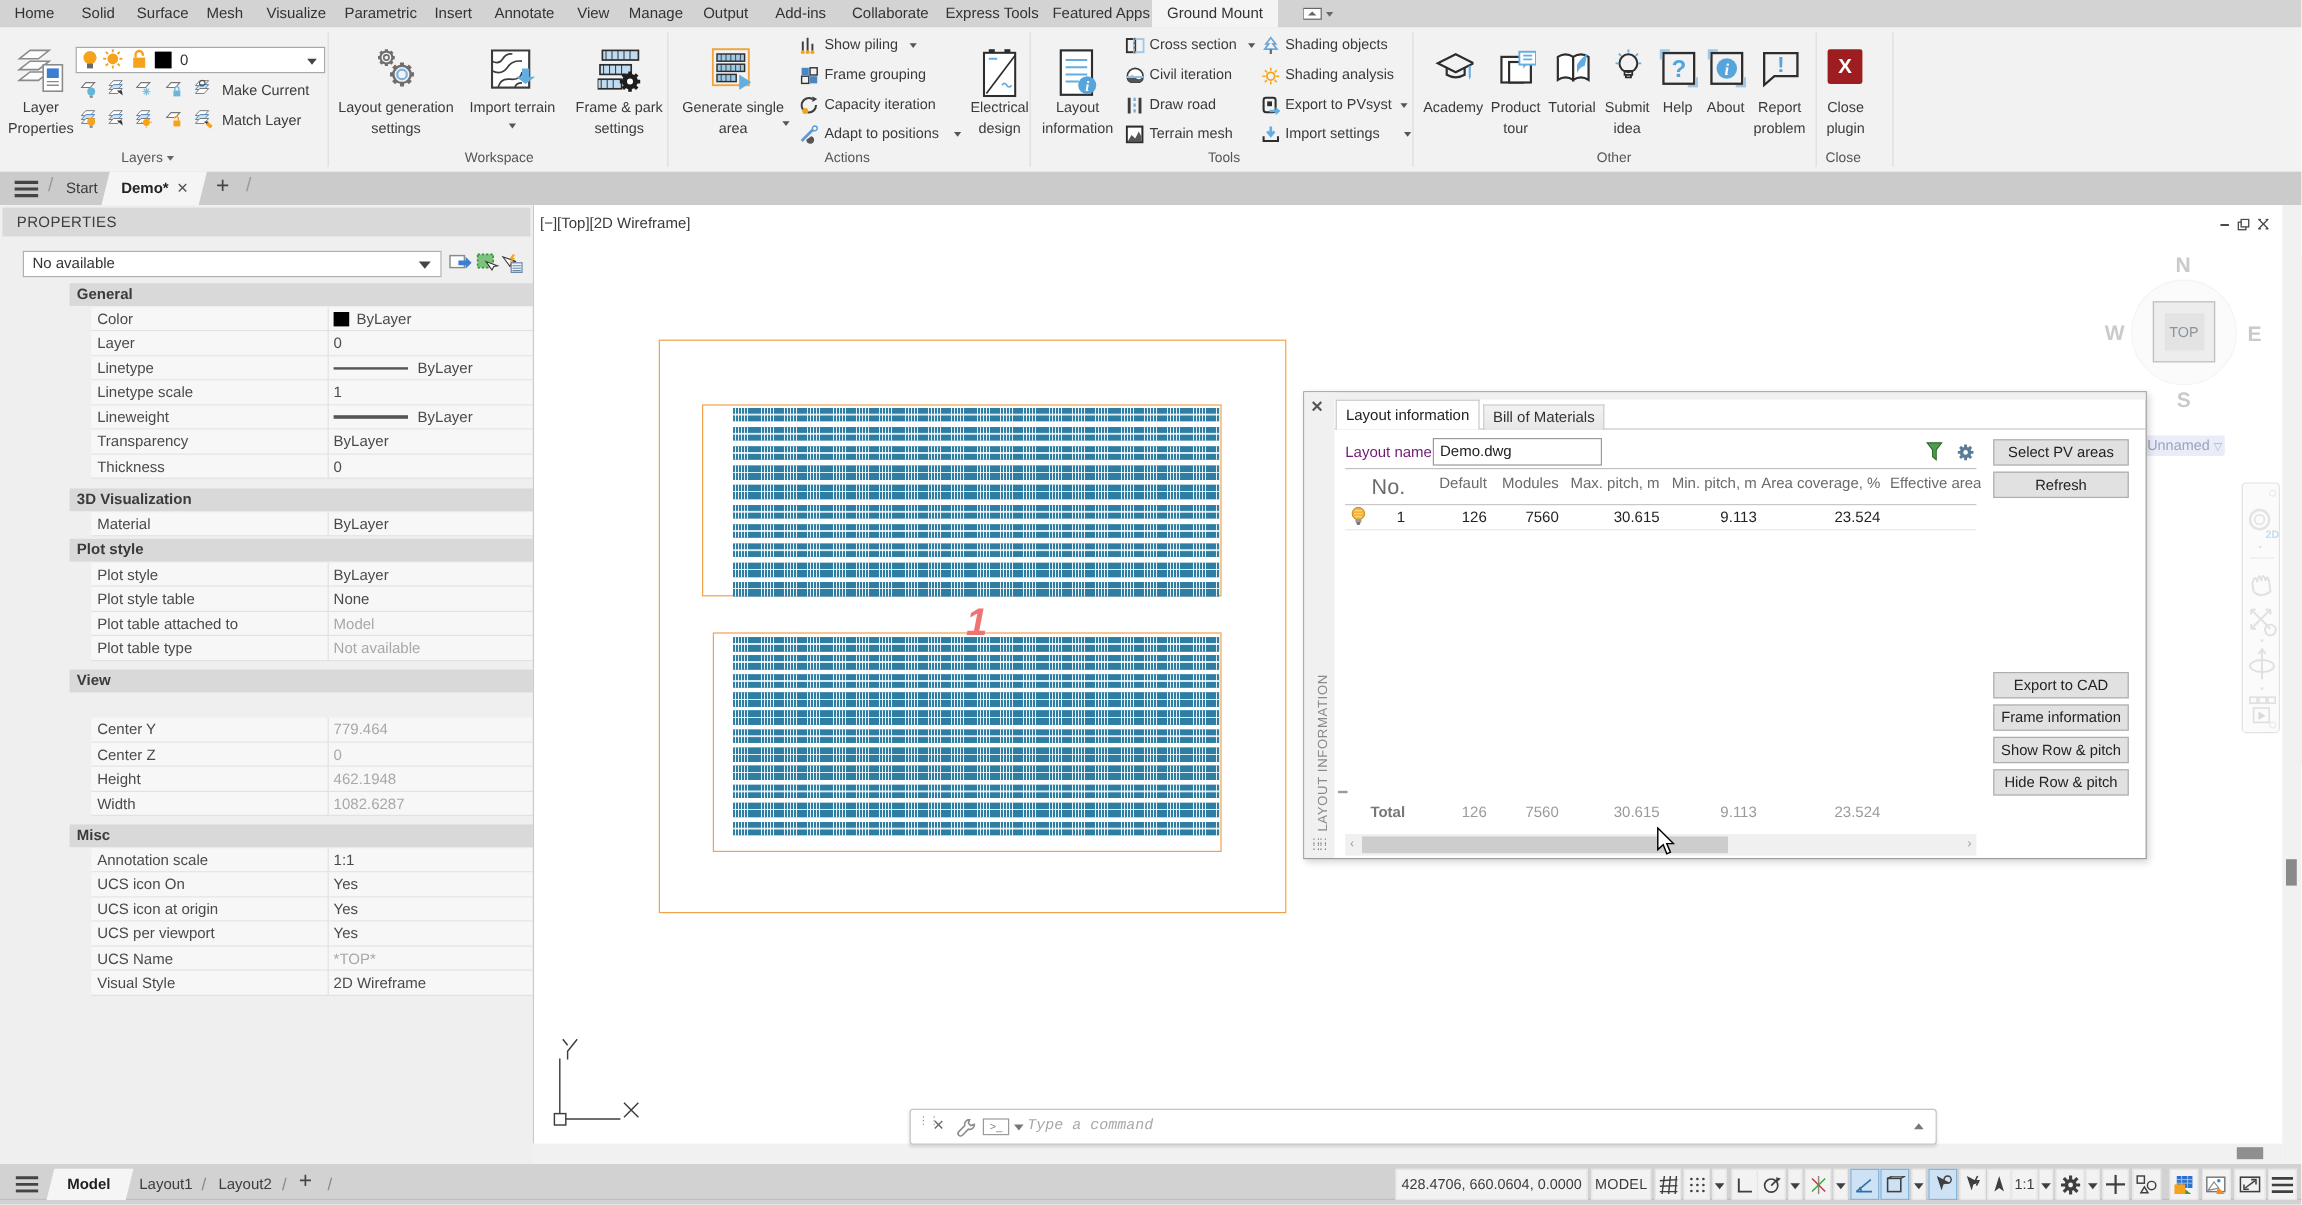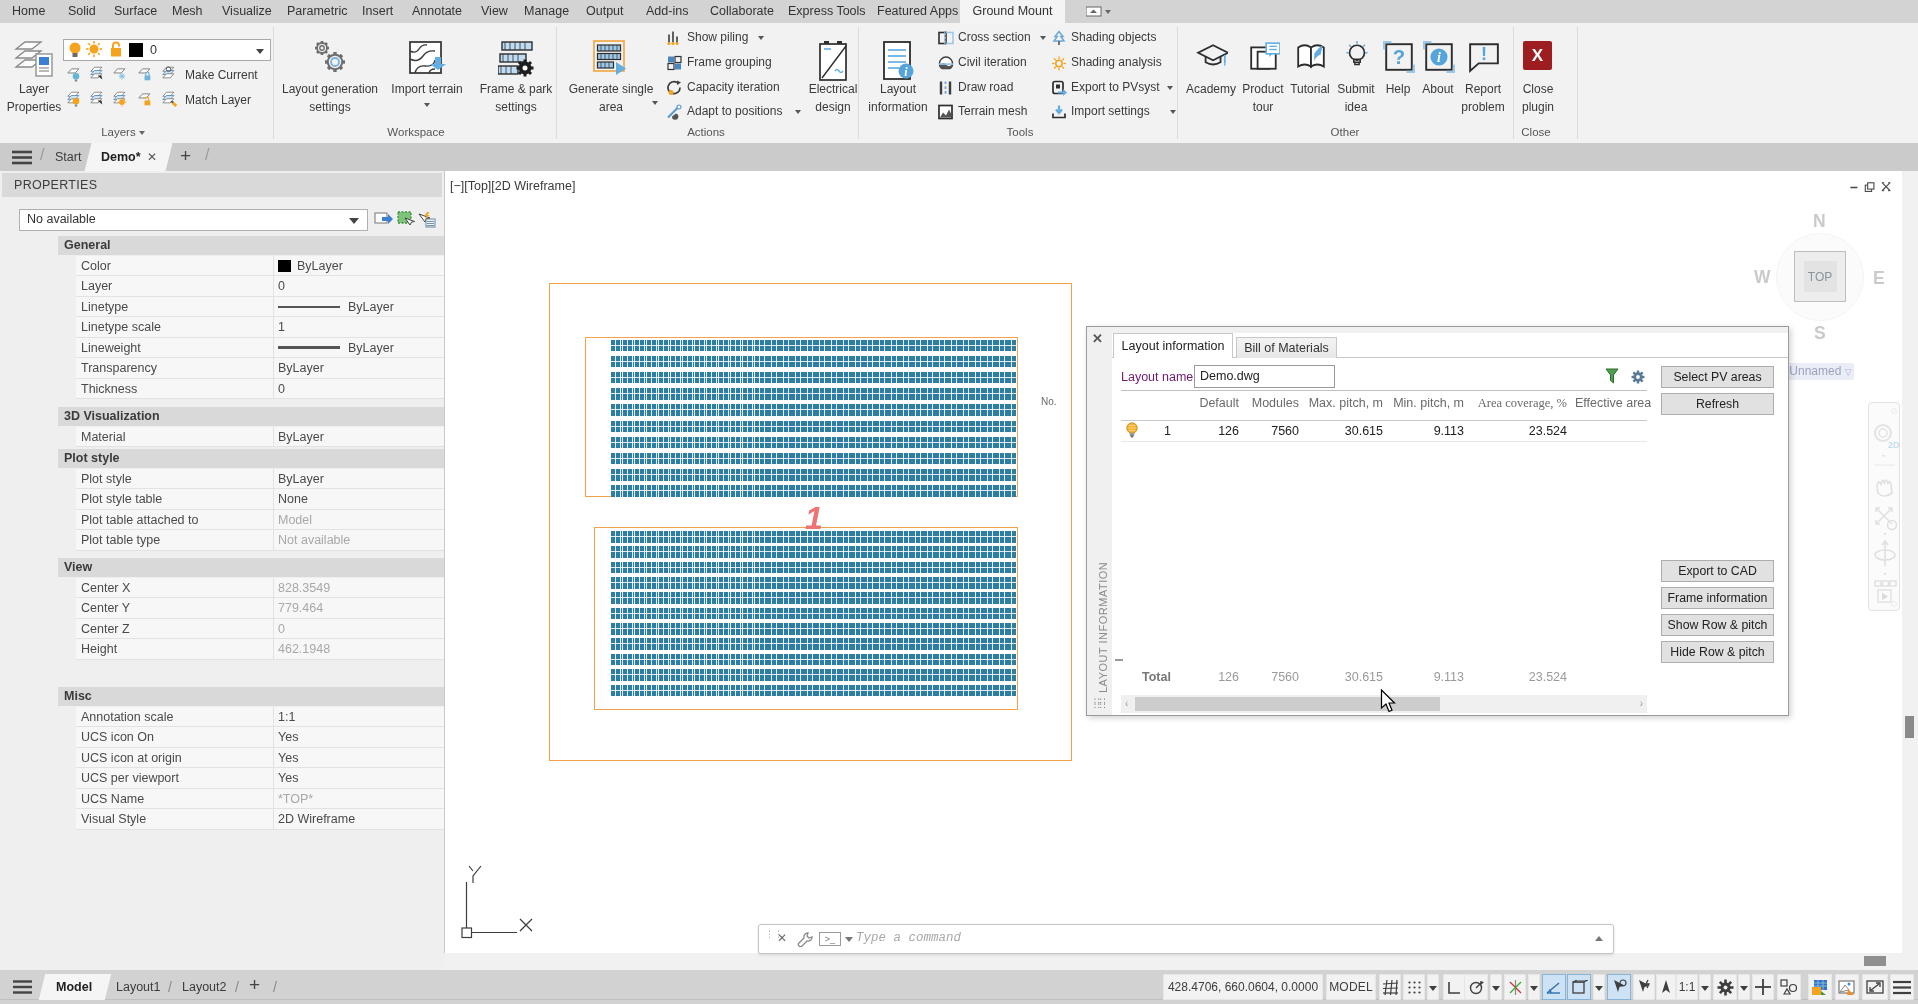--- a/index.html
+++ b/index.html
@@ -546,39 +546,39 @@
         <span class="k">Plot table attached to</span>
         <span class="sep"></span>
         <span class="v gray">Model</span>
       </div>
       <div class="prow" style="top: 359px;">
         <span class="k">Plot table type</span>
         <span class="sep"></span>
         <span class="v gray">Not available</span>
       </div>
       <div class="phead" style="top: 387px;">View</div>
-      <div class="prow" style="top: 406.5px;">
-        <span class="k">Center X</span>
-        <span class="sep"></span>
-        <span class="v gray">828.3549</span>
-      </div>
       <div class="prow" style="top: 427px;">
         <span class="k">Center Y</span>
         <span class="sep"></span>
         <span class="v gray">779.464</span>
       </div>
       <div class="prow" style="top: 447.5px;">
         <span class="k">Center Z</span>
         <span class="sep"></span>
         <span class="v gray">0</span>
       </div>
       <div class="prow" style="top: 468px;">
         <span class="k">Height</span>
         <span class="sep"></span>
         <span class="v gray">462.1948</span>
+      </div>
+      <div class="prow" style="top: 488.5px;">
+        <span class="k">Width</span>
+        <span class="sep"></span>
+        <span class="v gray">1082.6287</span>
       </div>
       <div class="phead" style="top: 516px;">Misc</div>
       <div class="prow" style="top: 535.5px;">
         <span class="k">Annotation scale</span>
         <span class="sep"></span>
         <span class="v">1:1</span>
       </div>
       <div class="prow" style="top: 556px;">
         <span class="k">UCS icon On</span>
         <span class="sep"></span>
@@ -754,26 +754,26 @@
           <line x1="28.4" y1="4.4" x2="37.6" y2="13.6"></line>
           <line x1="37.6" y1="4.4" x2="28.4" y2="13.6"></line>
         </g>
         <circle cx="33" cy="9" r="1.9" fill="#fff"></circle>
       </svg></div>
 
   <div class="abs" style="left:34px; top:63px; width:526px; height:1px; background:#c0c0c0;"></div>
   <div class="abs" style="left:34px; top:93px; width:526px; height:1px; background:#c8c8c8;"></div>
   <div class="abs" style="left:34px; top:114px; width:526px; height:1px; background:#e8e8e8;"></div>
   <div id="dlg-table">
-      <div class="abs" style="left:-46px; top:69px; width:130px; font-size:10px; color:#6a6a6a;">No.</div>
+      <div class="abs" style="left:-46px; top:69px; width:130px; text-align:right; font-size:18px; color:#6a6a6a;">No.</div>
       <div class="abs" style="left:22px; top:69px; width:130px; text-align:right; font-size:12.5px; color:#6a6a6a;">Default</div>
       <div class="abs" style="left:82px; top:69px; width:130px; text-align:right; font-size:12.5px; color:#6a6a6a;">Modules</div>
       <div class="abs" style="left:166px; top:69px; width:130px; text-align:right; font-size:12.5px; color:#6a6a6a;">Max. pitch, m</div>
       <div class="abs" style="left:247px; top:69px; width:130px; text-align:right; font-size:12.5px; color:#6a6a6a;">Min. pitch, m</div>
-      <div class="abs" style="left:350px; top:69px; width:130px; text-align:right; font-size:12.5px; color:#6a6a6a;font-family:Liberation Serif, serif;">Area coverage, %</div>
+      <div class="abs" style="left:350px; top:69px; width:130px; text-align:right; font-size:12.5px; color:#6a6a6a;">Area coverage, %</div>
       <div class="abs" style="left:488px; top:69px; width:76px; font-size:12.5px; color:#6a6a6a; overflow:hidden; white-space:nowrap;">Effective area</div>
       <div class="abs" style="left:-46px; top:97px; width:130px; text-align:right; font-size:12.5px; color:#222;">1</div>
       <div class="abs" style="left:22px; top:97px; width:130px; text-align:right; font-size:12.5px; color:#222;">126</div>
       <div class="abs" style="left:82px; top:97px; width:130px; text-align:right; font-size:12.5px; color:#222;">7560</div>
       <div class="abs" style="left:166px; top:97px; width:130px; text-align:right; font-size:12.5px; color:#222;">30.615</div>
       <div class="abs" style="left:247px; top:97px; width:130px; text-align:right; font-size:12.5px; color:#222;">9.113</div>
       <div class="abs" style="left:350px; top:97px; width:130px; text-align:right; font-size:12.5px; color:#222;">23.524</div>
       <svg class="abs" style="left:38px; top:95px;" width="14" height="17" viewBox="0 0 14 17">
         <circle cx="7" cy="6" r="5.2" fill="#f9b234" stroke="#b98718" stroke-width="0.8"></circle>
         <path d="M4.5 11 h5 v2 h-5 z" fill="#9a9a9a"></path>

